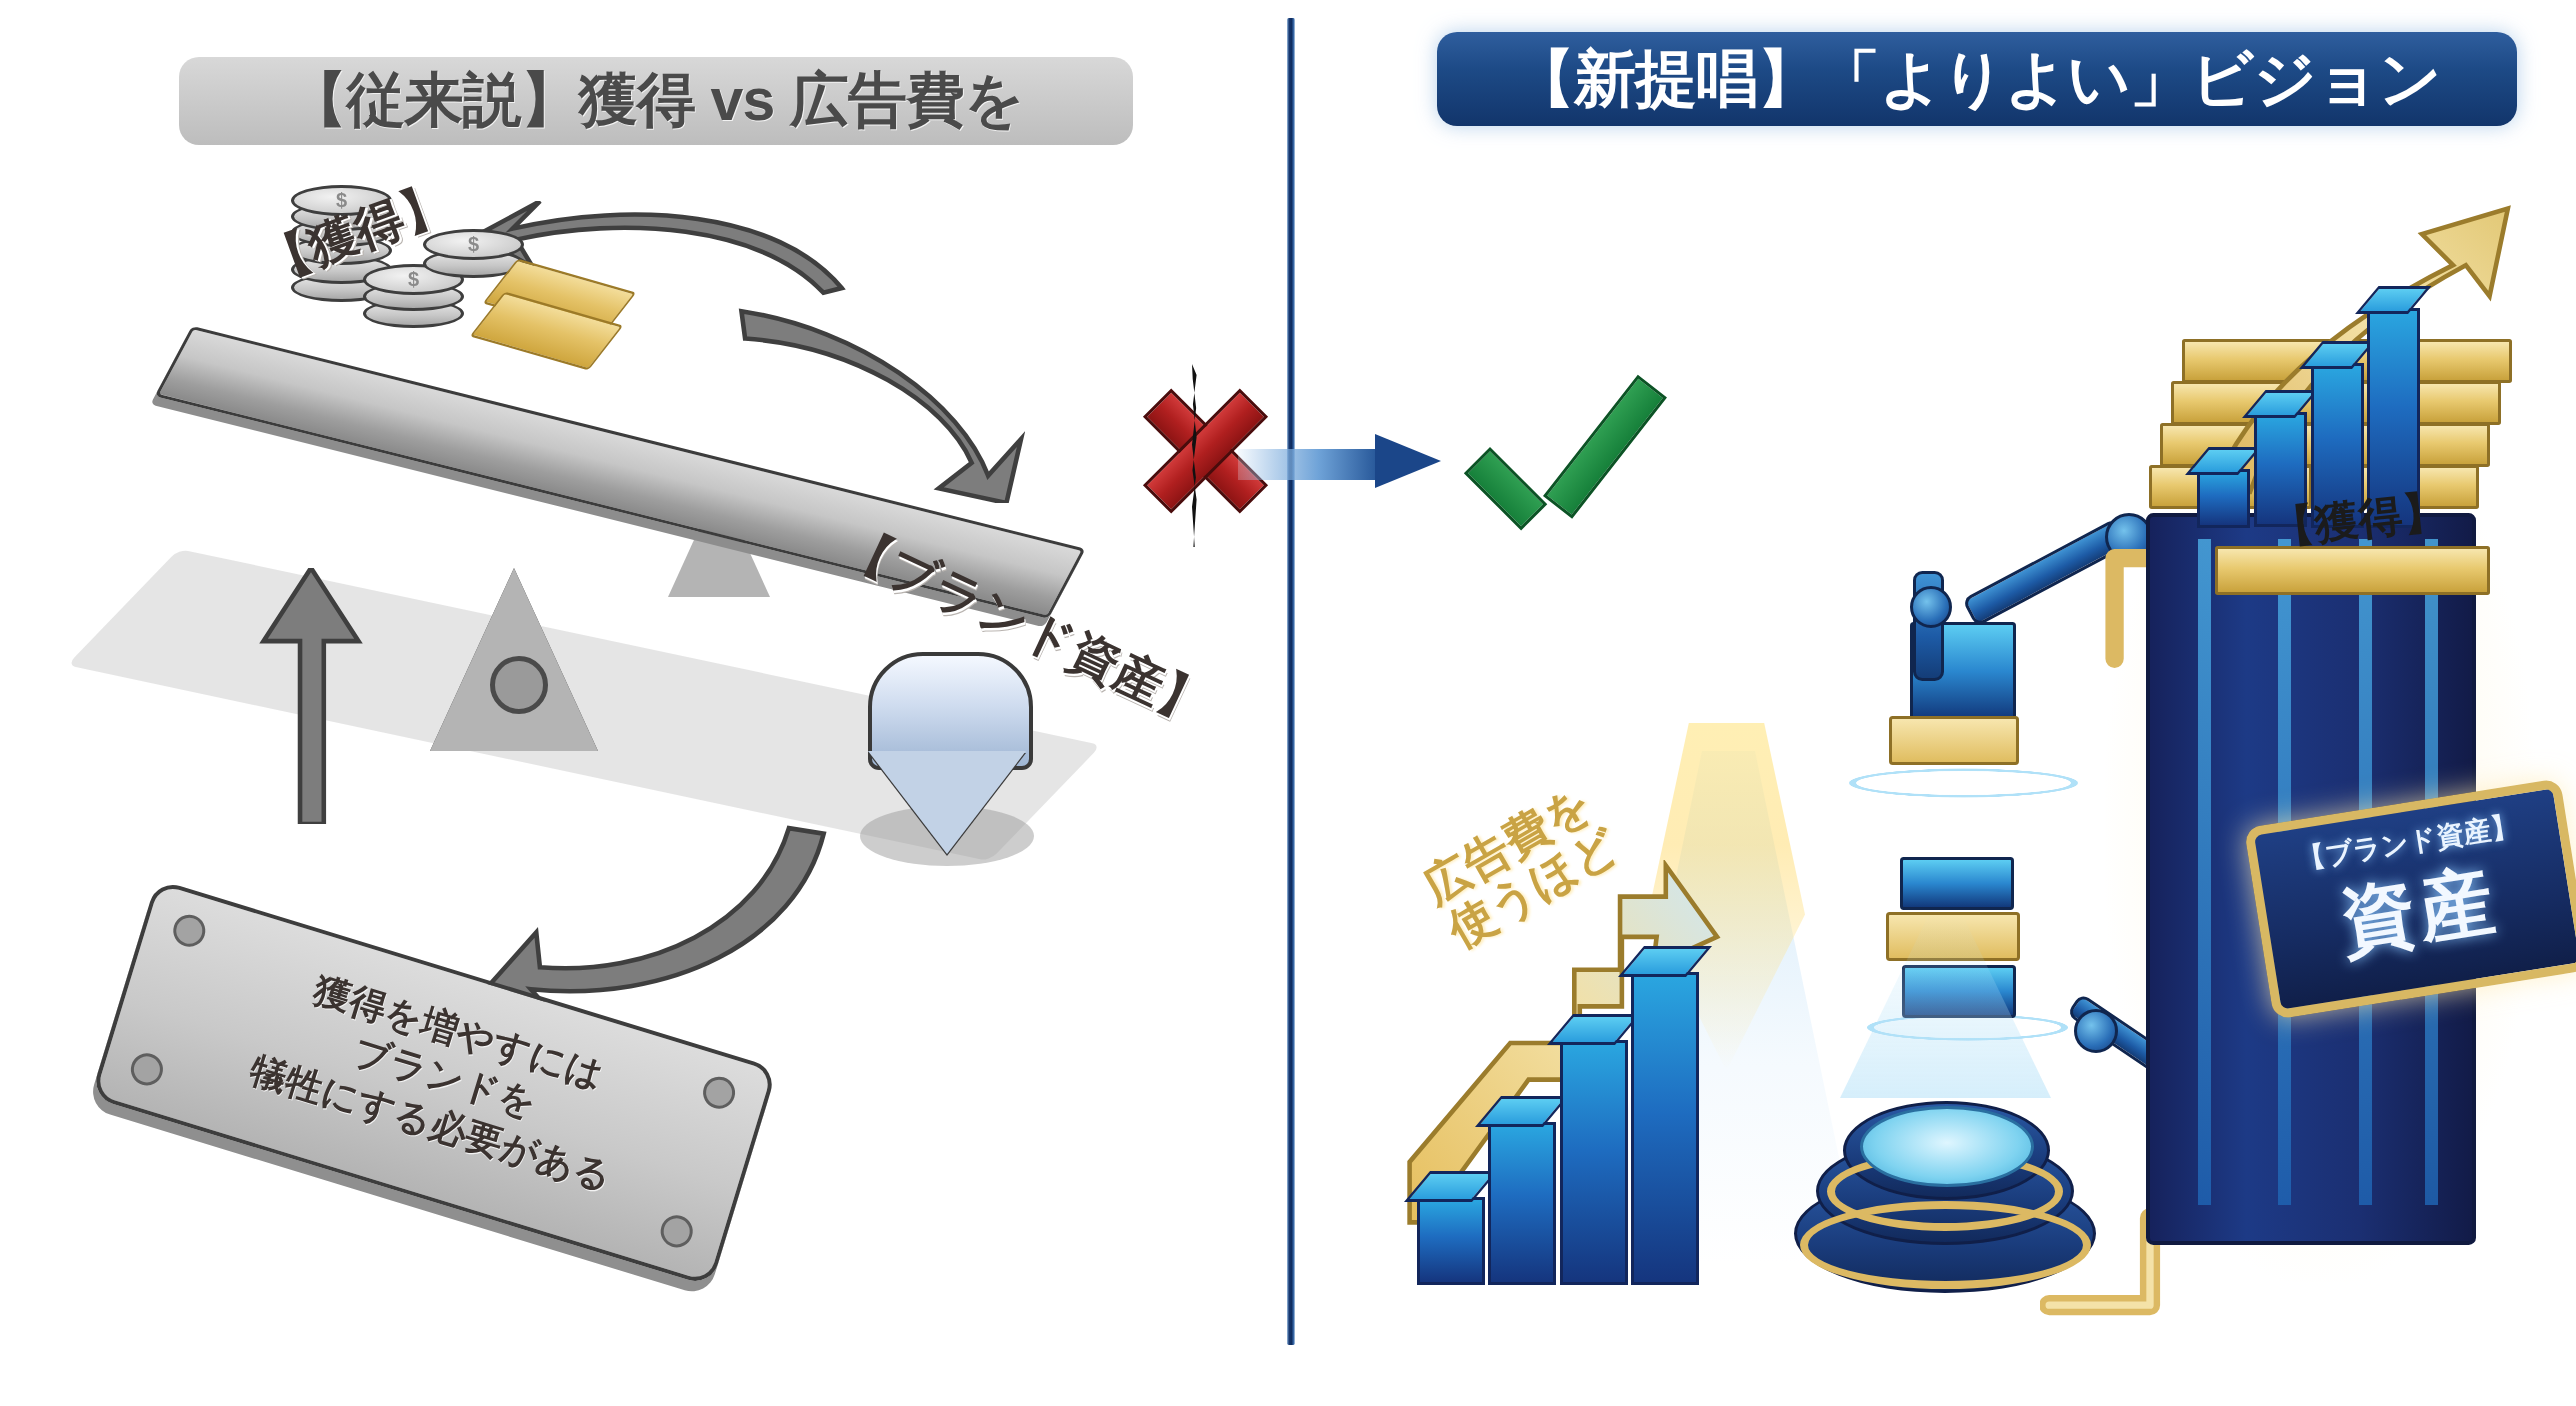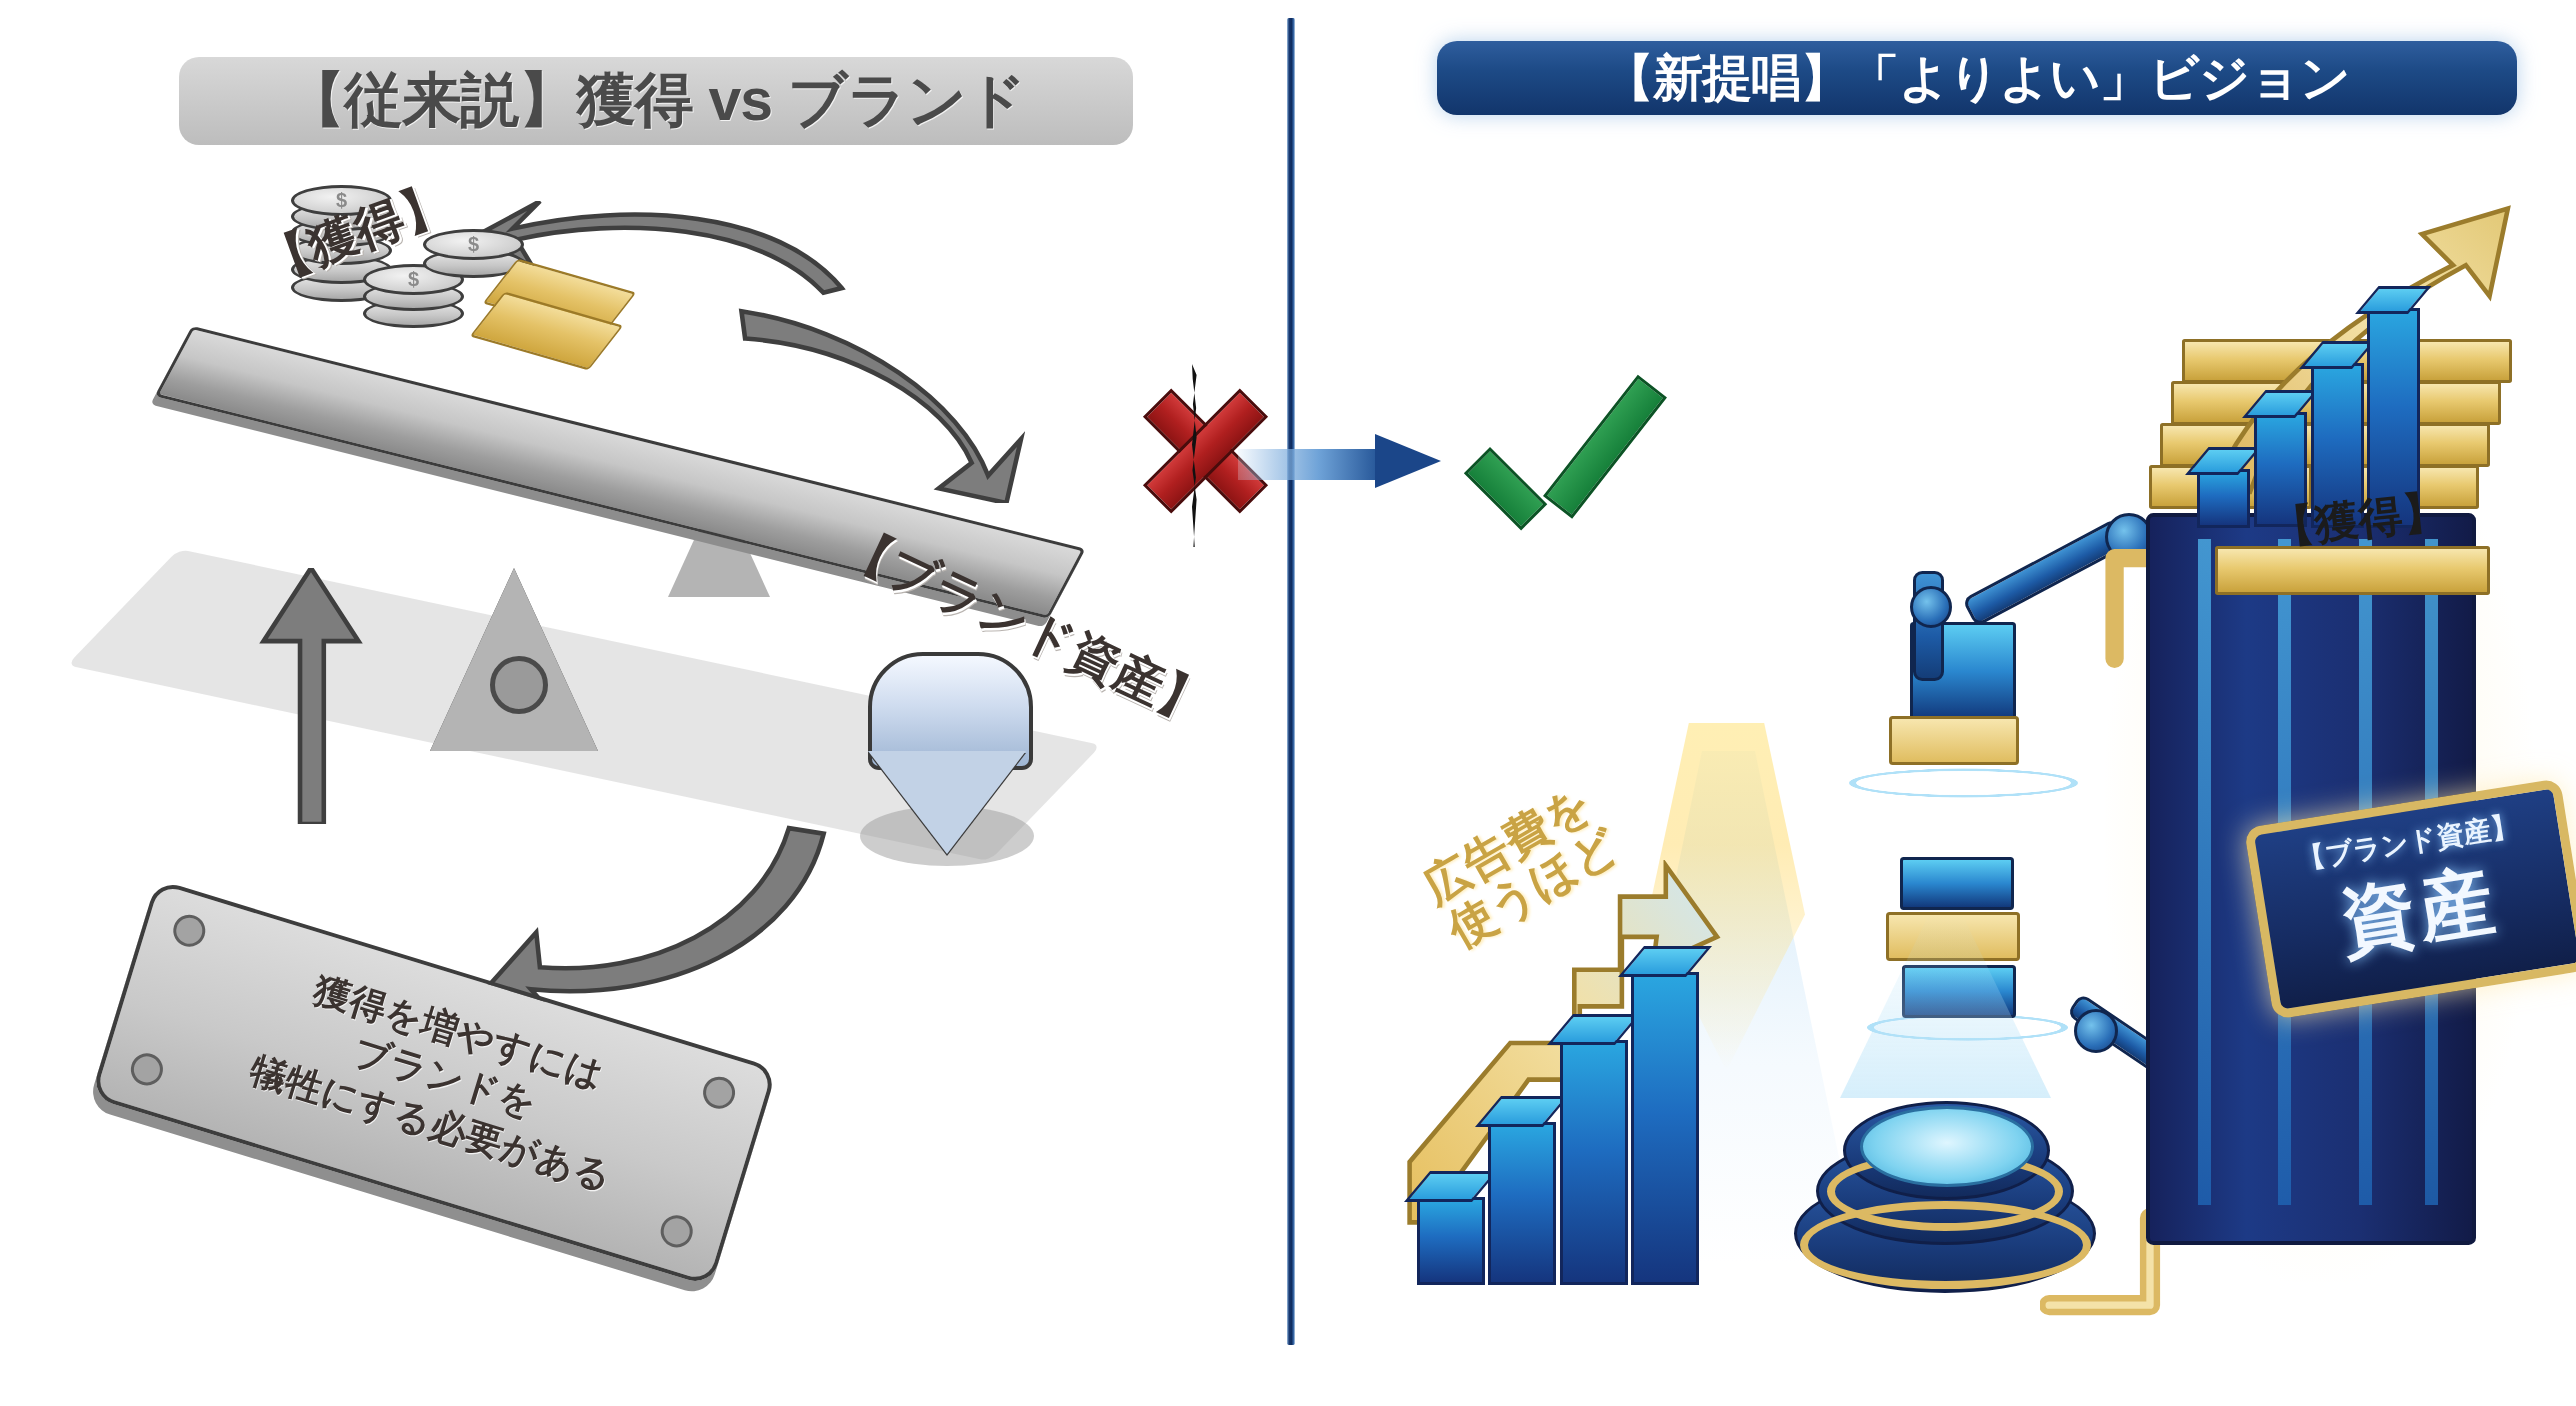--- a/index.html
+++ b/index.html
@@ -11,23 +11,23 @@
     background:linear-gradient(90deg,#9fc0e2 0%,#173a74 25%,#0f2b5c 55%,#2f5e9e 80%,#b9d2ea 100%);
     border-radius:1.8px;}
 
   
   .title-band{position:absolute;display:flex;align-items:center;justify-content:center;
     border-radius:20px;box-sizing:border-box;white-space:nowrap;}
   .title-left{left:179px;top:57px;width:954px;height:88px;
     background:linear-gradient(180deg,#d8d8d8 0%,#c9c9c9 55%,#bdbdbd 100%);
     color:#4a4a4a;font-size:59px;font-weight:bold;letter-spacing:-0.9px;
     text-shadow:0.9px 0.9px 0 #f2f2f2;}
-  .title-right{left:1437px;top:41px;width:1080px;height:74px;
+  .title-right{left:1437px;top:32px;width:1080px;height:94px;
     background:linear-gradient(180deg,#2f5e9e 0%,#1d4a86 40%,#12356b 100%);
-    color:#ffffff;font-size:50px;font-weight:bold;letter-spacing:-0.9px;
+    color:#ffffff;font-size:62px;font-weight:bold;letter-spacing:-0.9px;
     box-shadow:0 0 20px rgba(160,195,230,.75);}
 
   
   .lbl{position:absolute;white-space:nowrap;font-weight:bold;}
   .lbl-kakutoku-left{left:253px;top:236px;font-size:49px;color:#3b3330;
     transform:rotate(-20deg);transform-origin:left top;
     text-shadow:1.8px 1.8px 0 #ffffff, 2.7px 2.7px 0 #b9b4b0;}
   .lbl-brand-left{left:860px;top:513px;font-size:49px;color:#3b3330;
     transform:rotate(25deg);transform-origin:left top;
     text-shadow:1.8px 1.8px 0 #ffffff, 2.7px 2.7px 0 #b9b4b0;}
@@ -211,21 +211,21 @@
     background:linear-gradient(180deg,#f7e6ae 0%,#e0bd60 100%);
     border:3.7px solid #8e7026;box-sizing:border-box;border-radius:3.7px;}
   .halo{position:absolute;border-radius:50%;border:7.3px solid rgba(150,215,245,.75);
     box-sizing:border-box;transform:rotateX(70deg);}
 </style>
 </head>
 <body>
 
 <div id="stage">
 
-  <div class="title-band title-left">【従来説】獲得 vs ブランド</div>
+  <div class="title-band title-left">【従来説】獲得 vs 広告費を</div>
 
   <div class="plank-shadow"></div>
 
   <svg class="garrow arr-top" viewBox="0 0 420 110">
     <path d="M400 95 C330 10 170 0 40 30 L70 0 L0 38 L62 72 L44 42 C160 16 310 26 380 100 Z" fill="#7d7d7d" stroke="#3f3f3f" stroke-width="5"></path>
   </svg>
   <svg class="garrow arr-mid" viewBox="0 0 320 220">
     <path d="M10 10 C140 30 250 110 280 190 L316 150 L300 220 L226 204 L262 176 C232 108 130 48 14 40 Z" fill="#7d7d7d" stroke="#3f3f3f" stroke-width="5"></path>
   </svg>
   <svg class="garrow arr-l1" viewBox="0 0 120 280">

